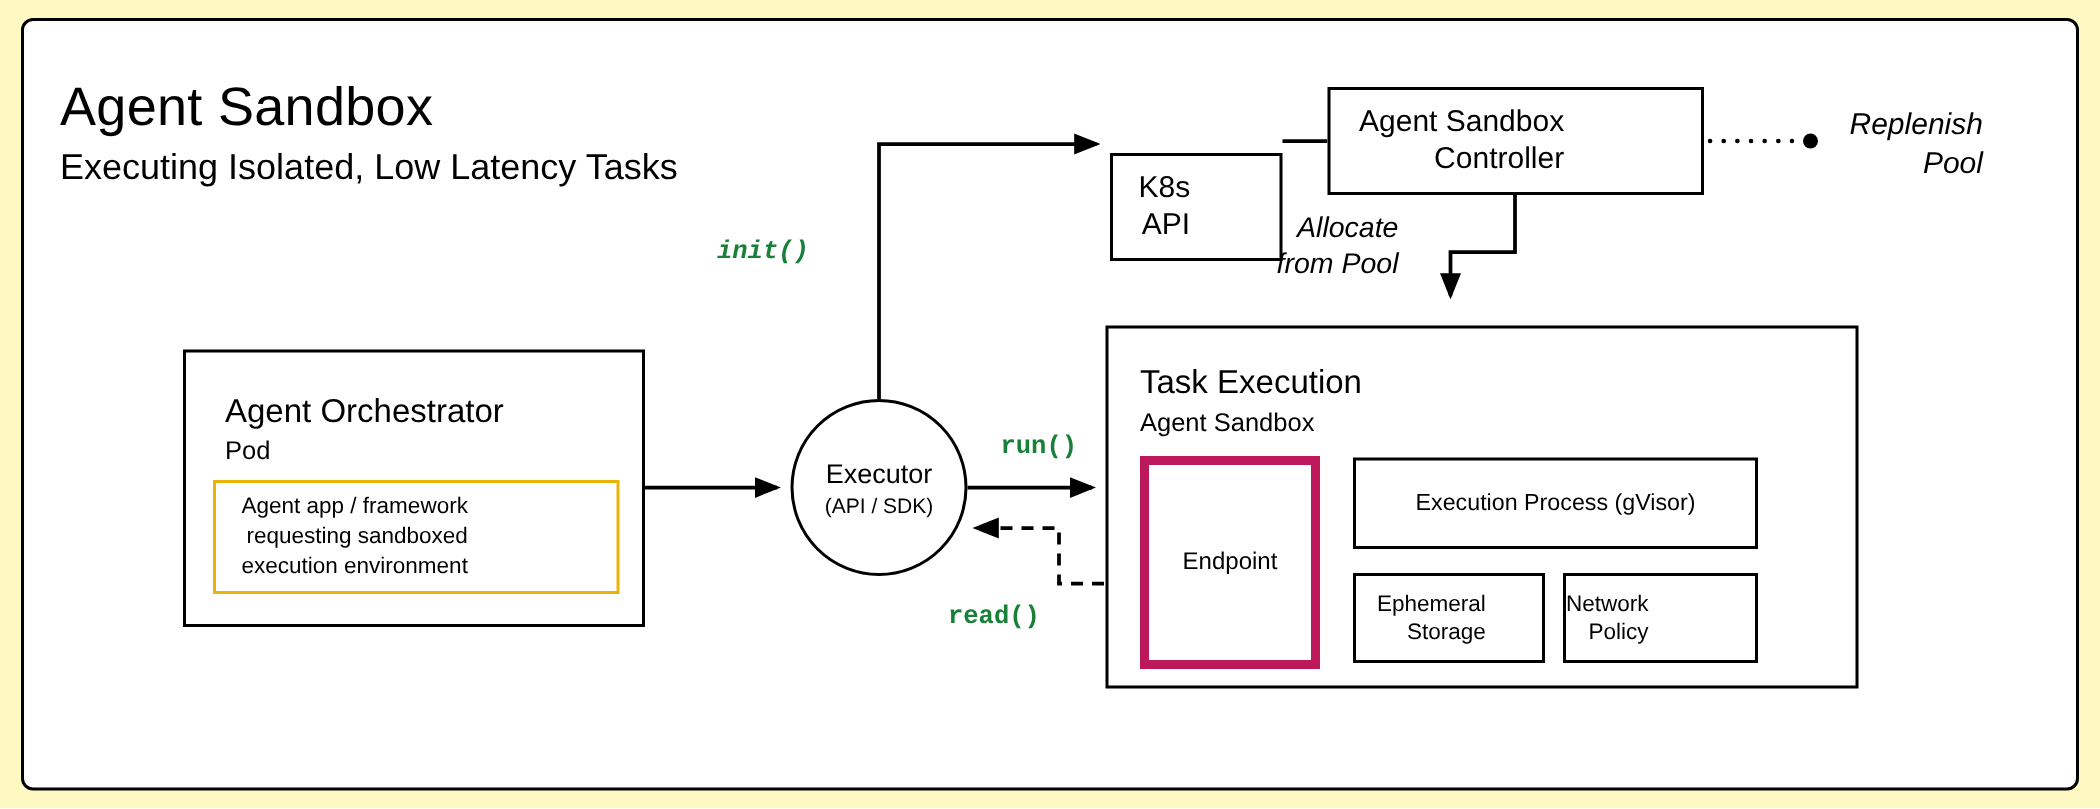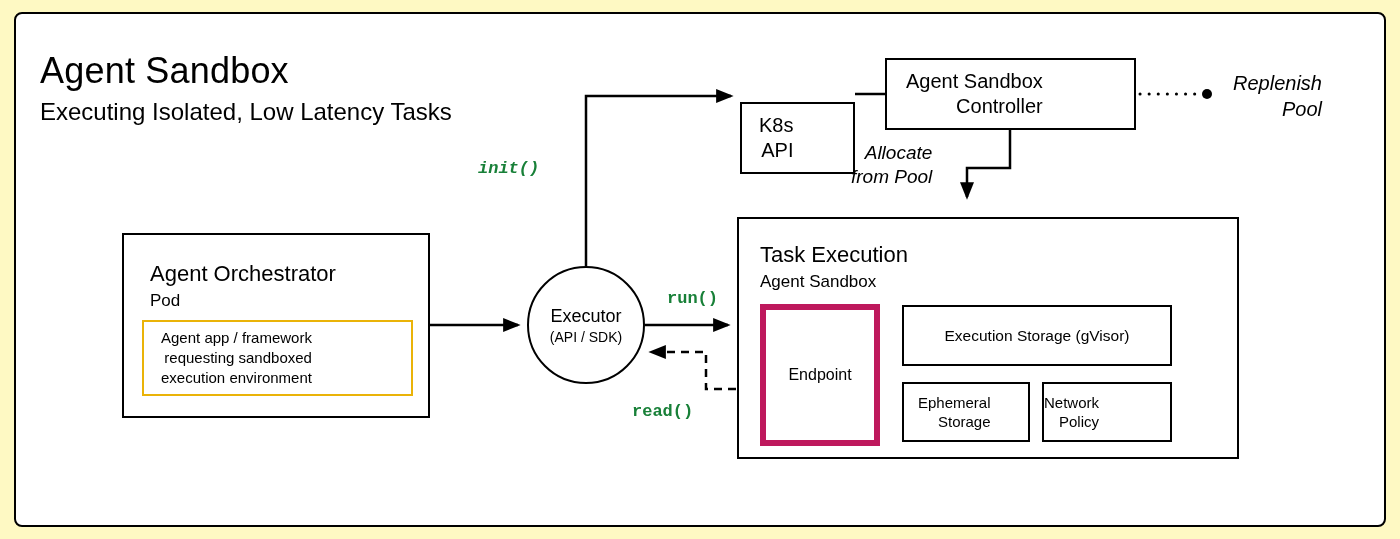--- a/index.html
+++ b/index.html
@@ -124,21 +124,21 @@
   <div class="code-label lbl-run" style="color:#188038">run()</div>
   <div class="code-label lbl-read" style="color:#188038">read()</div>
 
   <div class="box task">
     <div class="task-title">Task Execution</div>
     <div class="task-sub">Agent Sandbox</div>
     <div class="endpoint">
       <span>Endpoint</span>
     </div>
     <div class="exec-process">
-      <span>Execution Storage (gVisor)</span>
+      <span>Execution Process (gVisor)</span>
     </div>
     <div class="ephemeral">
       <span class="pre">Ephemeral
 Storage</span>
     </div>
     <div class="network">
       <span class="pre">Network
 Policy</span>
     </div>
   </div>

